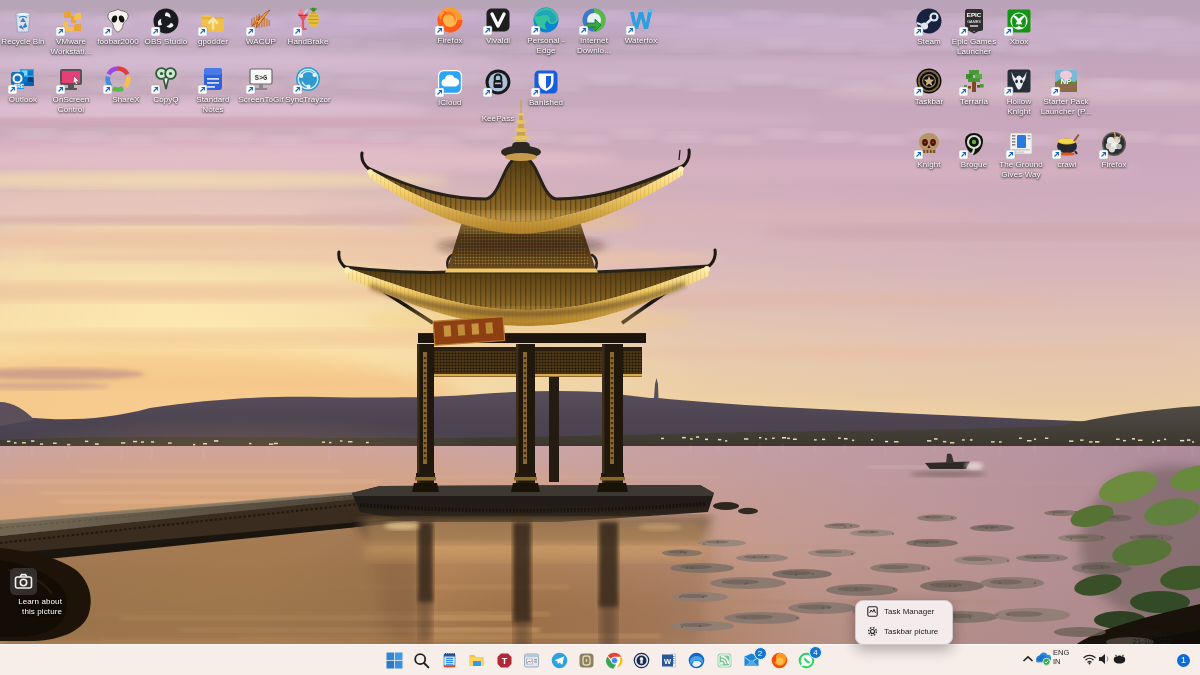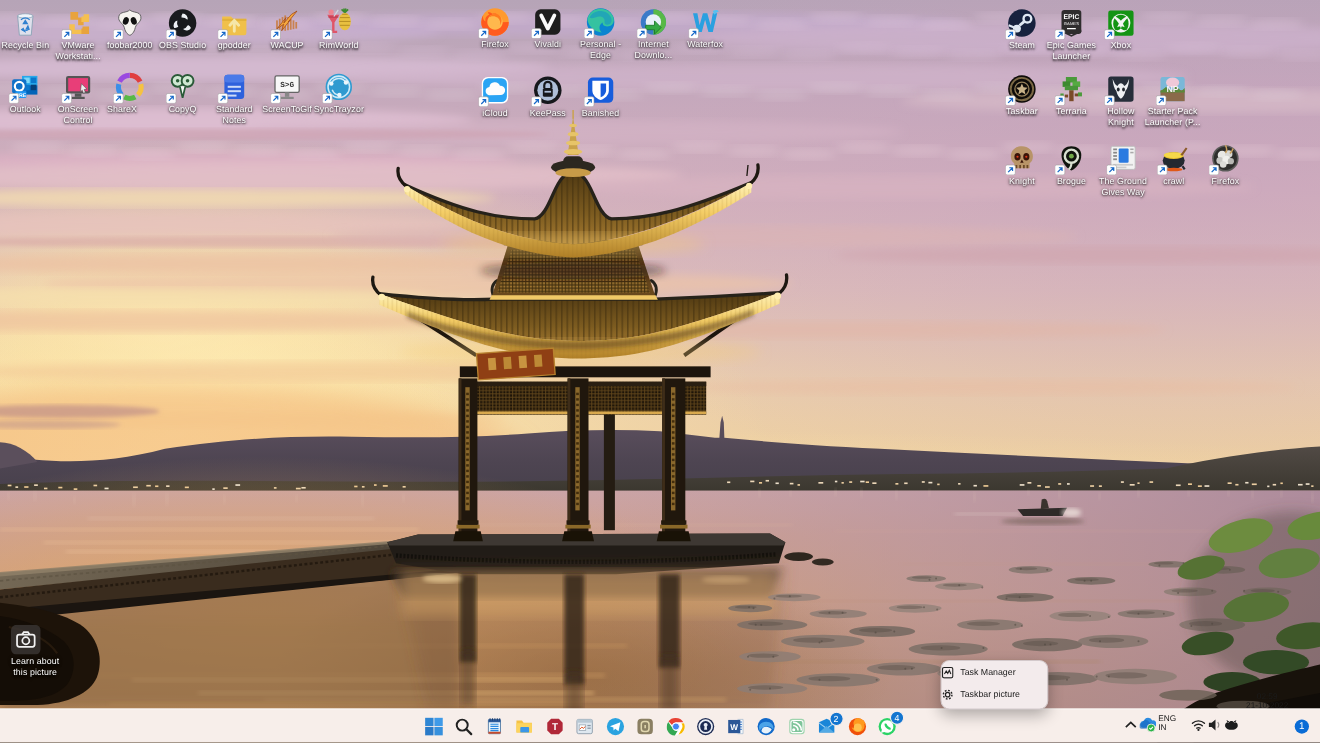--- a/index.html
+++ b/index.html
@@ -4,21 +4,21 @@
 html,body{margin:0;padding:0;width:1200px;height:675px;overflow:hidden;background:#000}
 body{font-family:"Liberation Sans",sans-serif;position:relative}
 .lbl{position:absolute;color:#fff;font-size:8px;line-height:9.5px;text-align:center;
  text-shadow:0 1px 2px rgba(0,0,0,0.9),0 0 3px rgba(0,0,0,0.55);letter-spacing:0.1px}
 .dico{position:absolute}
 #taskbar{position:absolute;left:0;top:644px;width:1200px;height:31px;background:#f7eeea;border-top:1px solid rgba(255,255,255,0.6)}
 .tbi{position:absolute}
 .traytxt{position:absolute;font-size:7.5px;line-height:9px;color:#1b1b1b;}
 #cmenu{position:absolute;left:855px;top:600px;width:96px;height:41px;background:#f3ebec;border:1px solid #d3c9cb;
  border-radius:8px;box-shadow:0 5px 14px rgba(0,0,0,0.3);padding:1px 0;z-index:9}
-.crow{display:flex;align-items:center;gap:6px;height:19.5px;font-size:8px;color:#1c1c1c}
+.crow{display:flex;align-items:center;gap:6px;height:19.5px;padding-left:11px;font-size:8px;color:#1c1c1c}
 .crow svg{flex:0 0 auto}
 
 </style></head><body>
 <svg width="1200" height="675" viewBox="0 0 1200 675" style="position:absolute;left:0;top:0">
 <defs>
 <linearGradient id="sky" x1="0" y1="0" x2="0" y2="1">
  <stop offset="0" stop-color="#b6a4b7"></stop>
  <stop offset="0.18" stop-color="#c5a9bc"></stop>
  <stop offset="0.36" stop-color="#d2b0bd"></stop>
  <stop offset="0.55" stop-color="#ddbdba"></stop>
@@ -752,21 +752,21 @@
     <path d="M20.5 5.5 l-3 -3 M20.5 5.5 l3 -3 M20.5 5.5 l-1 -3.8 M20.5 5.5 l1 -3.8" stroke="#3d8a2f" stroke-width="1.4"></path>
     <path d="M4.5 7.5 h11 l-4.4 7 v7.5 h2.4 v2 h-7 v-2 h2.4 v-7.5 Z" fill="#e05568"></path>
     <path d="M5.5 9.5 h9" stroke="#b03448" stroke-width="1"></path>
     <circle cx="8" cy="5" r="2.4" fill="#ee8490"></circle>
     <path d="M10.5 9 l4 -6" stroke="#d0d8e0" stroke-width="1.1"></path>
     <g>
       <rect x="0" y="21" width="9" height="9" rx="1.6" fill="#fff" stroke="#9a9a9a" stroke-width="0.5"></rect>
       <path d="M2.5 27.5 L6.5 23.5 M3.6 23.5 L6.5 23.5 L6.5 26.4" stroke="#1567c8" stroke-width="1.1" fill="none"></path>
     </g>
   </svg>
-<div class="lbl" style="left:268px;top:37px;width:80px">RimWorld</div>
+<div class="lbl" style="left:268px;top:37px;width:80px">HandBrake</div>
 <svg class="dico" style="left:8px;top:64px" width="30" height="30" viewBox="0 0 30 30">
     <rect x="12" y="5" width="14" height="8.5" fill="#28a8ea"></rect>
     <rect x="12" y="13.5" width="14" height="8.5" fill="#0364b8"></rect>
     <rect x="14" y="6.5" width="5" height="5" fill="#7cd8f8"></rect>
     <rect x="20" y="6.5" width="5" height="5" fill="#0a78cc"></rect>
     <rect x="14" y="13" width="5" height="5" fill="#0a78cc"></rect>
     <rect x="20" y="13" width="5" height="5" fill="#053f78"></rect>
     <rect x="3" y="8" width="13" height="13" rx="2" fill="#1071c8"></rect>
     <circle cx="9.5" cy="14.5" r="4" fill="none" stroke="#fff" stroke-width="2"></circle>
     <rect x="6" y="19" width="10" height="6" rx="1" fill="#2196f3"></rect>
@@ -795,21 +795,21 @@
       <path d="M25 12.5 a10.5 10.5 0 0 1 -2.6 9.8" stroke="#f5c242"></path>
       <path d="M20 24.2 a10.5 10.5 0 0 1 -10 0" stroke="#58b947"></path>
       <path d="M7.6 22.3 a10.5 10.5 0 0 1 -2.6 -9.8" stroke="#3a8fe8"></path>
       <path d="M5.6 10.3 a10.5 10.5 0 0 1 9.4 -5.8" stroke="#9a4ae0"></path>
     </g>
     <g>
       <rect x="0" y="21" width="9" height="9" rx="1.6" fill="#fff" stroke="#9a9a9a" stroke-width="0.5"></rect>
       <path d="M2.5 27.5 L6.5 23.5 M3.6 23.5 L6.5 23.5 L6.5 26.4" stroke="#1567c8" stroke-width="1.1" fill="none"></path>
     </g>
   </svg>
-<div class="lbl" style="left:71px;top:95px;width:80px">ShareX</div>
+<div class="lbl" style="left:86px;top:95px;width:80px">ShareX</div>
 <svg class="dico" style="left:151px;top:64px" width="30" height="30" viewBox="0 0 30 30">
     <circle cx="10.5" cy="9.5" r="5.4" fill="#cfe8d2" stroke="#2a5a38" stroke-width="1.8"></circle>
     <circle cx="19.5" cy="9.5" r="5.4" fill="#cfe8d2" stroke="#2a5a38" stroke-width="1.8"></circle>
     <circle cx="10.5" cy="9.5" r="1.6" fill="#2a5a38"></circle>
     <circle cx="19.5" cy="9.5" r="1.6" fill="#2a5a38"></circle>
     <path d="M12.5 14.5 L15 25 L17.5 14.5" fill="#f5faf5" stroke="#2a5a38" stroke-width="1.6"></path>
     <g>
       <rect x="0" y="21" width="9" height="9" rx="1.6" fill="#fff" stroke="#9a9a9a" stroke-width="0.5"></rect>
       <path d="M2.5 27.5 L6.5 23.5 M3.6 23.5 L6.5 23.5 L6.5 26.4" stroke="#1567c8" stroke-width="1.1" fill="none"></path>
     </g>
@@ -916,21 +916,21 @@
     <circle cx="15" cy="15" r="12.5" fill="#16181c"></circle>
     <circle cx="15" cy="15" r="9.5" fill="#aebfd8"></circle>
     <rect x="10.5" y="13" width="9" height="8" rx="1.4" fill="#16181c"></rect>
     <path d="M11.8 13 v-2.4 a3.2 3.2 0 0 1 6.4 0 v2.4" stroke="#16181c" stroke-width="2" fill="none"></path>
     <rect x="12" y="15.6" width="6" height="1.6" fill="#aebfd8"></rect>
     <g>
       <rect x="0" y="21" width="9" height="9" rx="1.6" fill="#fff" stroke="#9a9a9a" stroke-width="0.5"></rect>
       <path d="M2.5 27.5 L6.5 23.5 M3.6 23.5 L6.5 23.5 L6.5 26.4" stroke="#1567c8" stroke-width="1.1" fill="none"></path>
     </g>
   </svg>
-<div class="lbl" style="left:458px;top:98px;width:80px">KeePass</div>
+<div class="lbl" style="left:458px;top:114px;width:80px">KeePass</div>
 <svg class="dico" style="left:531px;top:67px" width="30" height="30" viewBox="0 0 30 30">
     <rect x="3.5" y="3.5" width="23" height="23" rx="4.5" fill="#175ddc"></rect>
     <path d="M15 6.5 L22.5 6.5 L22.5 15 C22.5 19.5 19 22.5 15 24 C11 22.5 7.5 19.5 7.5 15 L7.5 6.5 Z" fill="#fff"></path>
     <path d="M15 9 L15 21.5 C17.8 20.3 20 18 20 15 L20 9 Z" fill="#175ddc"></path>
     <g>
       <rect x="0" y="21" width="9" height="9" rx="1.6" fill="#fff" stroke="#9a9a9a" stroke-width="0.5"></rect>
       <path d="M2.5 27.5 L6.5 23.5 M3.6 23.5 L6.5 23.5 L6.5 26.4" stroke="#1567c8" stroke-width="1.1" fill="none"></path>
     </g>
   </svg>
 <div class="lbl" style="left:506px;top:98px;width:80px">Banished</div>
@@ -1092,21 +1092,21 @@
       <path d="M2.5 27.5 L6.5 23.5 M3.6 23.5 L6.5 23.5 L6.5 26.4" stroke="#1567c8" stroke-width="1.1" fill="none"></path>
     </g>
   </svg>
 <div class="lbl" style="left:1074px;top:160px;width:80px">Firefox</div>
 <svg class="dico" style="left:10px;top:568px" width="27" height="27" viewBox="0 0 27 27">
     <rect x="0" y="0" width="27" height="27" rx="5" fill="#3a3633" fill-opacity="0.82"></rect>
     <rect x="5.5" y="9" width="16" height="11" rx="2" fill="none" stroke="#f2f2f2" stroke-width="1.6"></rect>
     <path d="M10 9 l1.6-2.4 h3.8 L17 9" fill="none" stroke="#f2f2f2" stroke-width="1.6"></path>
     <circle cx="13.5" cy="14.5" r="3.2" fill="none" stroke="#f2f2f2" stroke-width="1.6"></circle>
   </svg>
-<div class="lbl" style="left:2px;top:597px;width:60px;text-align:center">Learn about<br>this picture</div>
+<div class="lbl" style="left:2px;top:597px;width:60px;text-align:right">Learn about<br>this picture</div>
 <div id="taskbar"></div>
 <div class="tbi" style="left:385.5px;top:652px"><svg width="17" height="17" viewBox="0 0 17 17">
       <rect x="0.5" y="0.5" width="7.6" height="7.6" fill="#2f86d4"></rect>
       <rect x="8.9" y="0.5" width="7.6" height="7.6" fill="#3f9ae8"></rect>
       <rect x="0.5" y="8.9" width="7.6" height="7.6" fill="#2a7ac8"></rect>
       <rect x="8.9" y="8.9" width="7.6" height="7.6" fill="#3690dd"></rect>
     </svg></div>
 <div class="tbi" style="left:413.0px;top:652px"><svg width="17" height="17" viewBox="0 0 17 17">
       <circle cx="7.2" cy="7.2" r="5" fill="none" stroke="#222" stroke-width="1.8"></circle>
       <path d="M11 11 L15.4 15.4" stroke="#222" stroke-width="2" stroke-linecap="round"></path>

